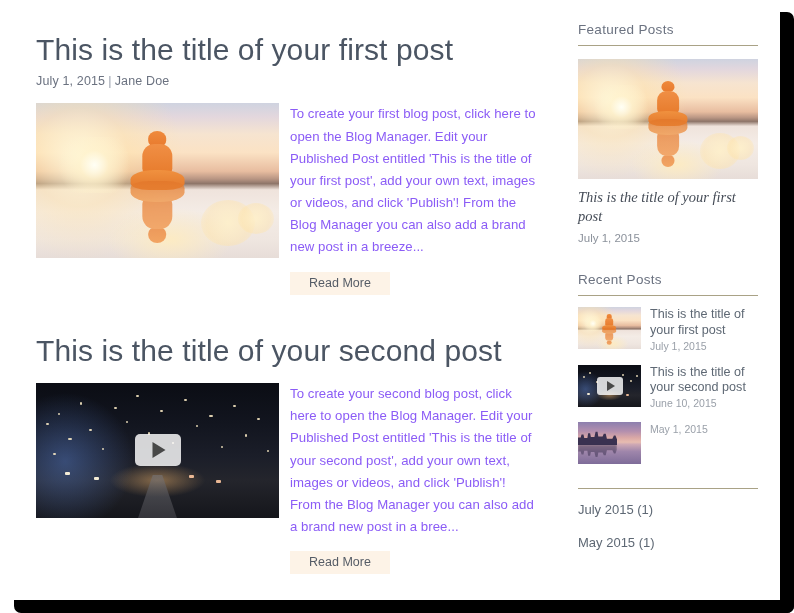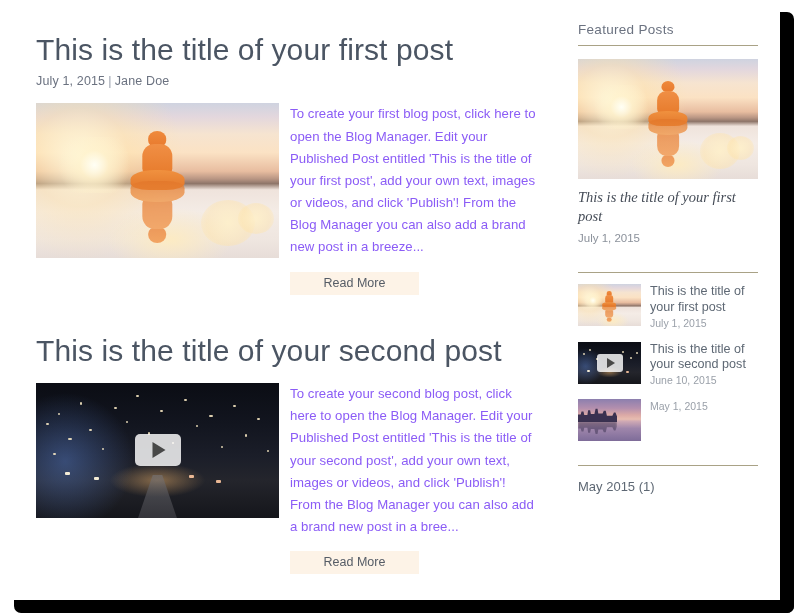--- a/index.html
+++ b/index.html
@@ -90,21 +90,21 @@
   }
   .post-excerpt {
     font-size: 13.2px;
     line-height: 1.68;
     color: #8b5cf6;
     letter-spacing: 0.05px;
   }
   .read-more {
     display: block;
     margin-top: 13px;
-    width: 129px;
+    width: 100px;
     height: 23px;
     line-height: 23px;
     text-align: center;
     background: #fdf3e7;
     color: #555c66;
     font-size: 12.5px;
     border: 0;
     cursor: pointer;
     font-family: "Liberation Sans", sans-serif;
   }
@@ -422,20 +422,21 @@
             <div class="bokeh b1"></div>
             <div class="bokeh b2"></div>
           </div>
         </div>
 
         <div class="featured-title">This is the title of your first post</div>
         <div class="featured-date">July 1, 2015</div>
       </div>
 
       <div class="widget" style="margin-top:28px;">
+        <div class="widget-title">Recent Posts</div>
         <div class="widget-rule"></div>
 
         <div class="recent-list">
 
           <div class="recent-item">
             <div class="recent-thumb">
               <div class="art art-sunset">
                 <div class="sun-flare"></div>
                 <div class="figure">
                   <div class="fig-head"></div>
@@ -488,19 +489,20 @@
               <div class="recent-date">May 1, 2015</div>
             </div>
           </div>
 
         </div>
       </div>
 
       <div class="widget" style="margin-top:22px;">
         <div class="widget-rule"></div>
         <div class="archive-list">
+          <div class="archive-item">July 2015 (1)</div>
           <div class="archive-item">May 2015 (1)</div>
         </div>
       </div>
 
     </div>
   </div>
 </div>
 
 </body></html>

